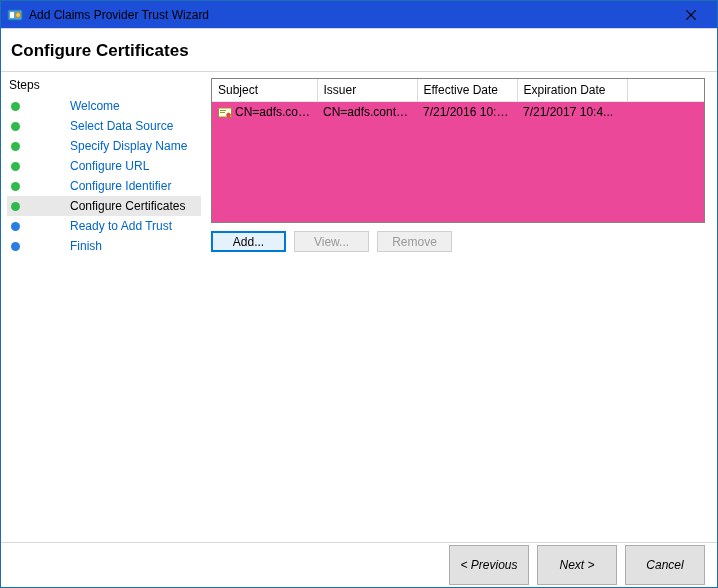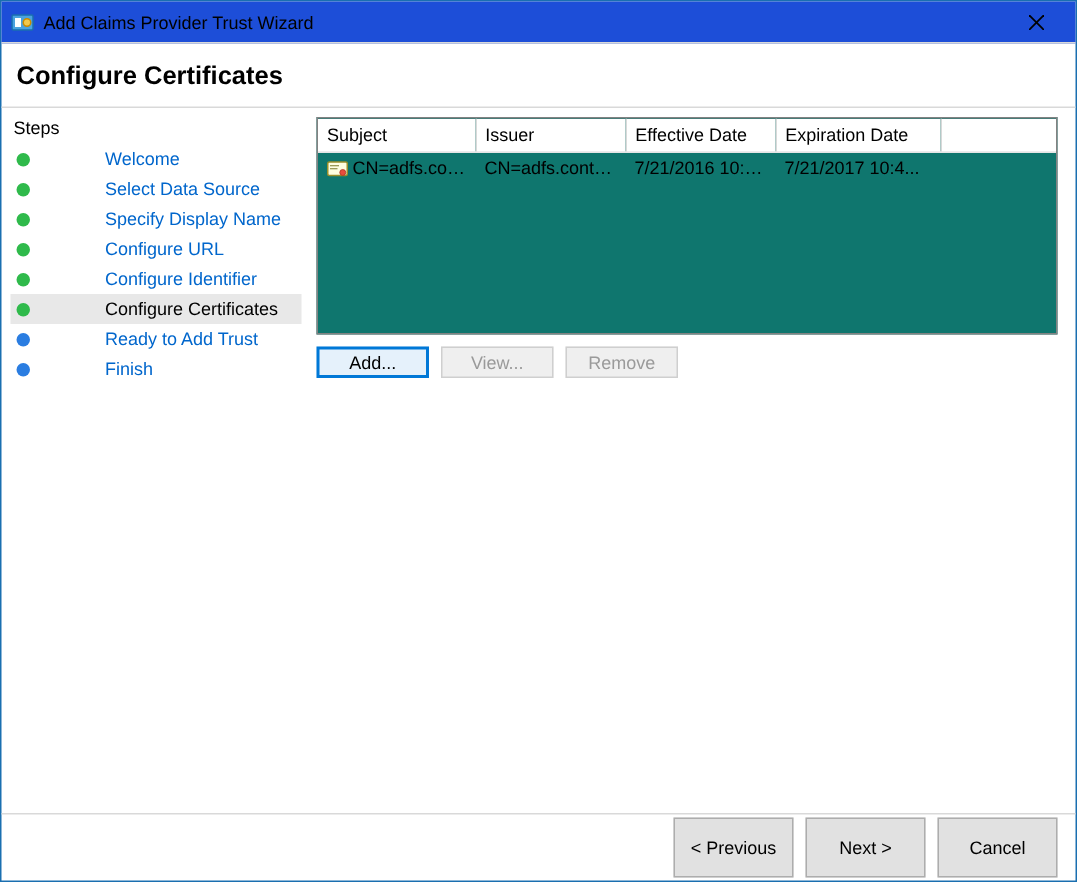--- a/index.html
+++ b/index.html
@@ -85,21 +85,21 @@
     display: flex; flex-direction: column;
   }
   .instructions {
     font-size: 12px;
     line-height: 1.35;
     margin-bottom: 10px;
   }
   .cert-table {
     border: 1px solid #828282;
     height: 145px;
-    background: #0f766e;
+    background: #ec4899;
     overflow: hidden;
   }
   .cert-table table {
     width: 100%;
     border-collapse: collapse;
     table-layout: fixed;
   }
   .cert-table th {
     text-align: left;
     font-weight: 400;
@@ -154,21 +154,21 @@
     background: #efefef;
   }
   .footer {
     height: 44px;
     display: flex;
     align-items: center;
     justify-content: flex-end;
     padding: 0 12px;
     gap: 8px;
   }
-  .footer .btn { width: 80px; height: 40px; }
+  .footer .btn { width: 80px; height: 40px; font-style: italic; }
 </style>
 </head>
 <body>
 
 <div class="window">
 
   <div class="titlebar">
     <span class="icon">
       <svg viewBox="0 0 16 16" width="16" height="16">
         <rect x="1" y="3" width="14" height="10" rx="1" fill="#4aa3df" stroke="#1a6fb0"></rect>

